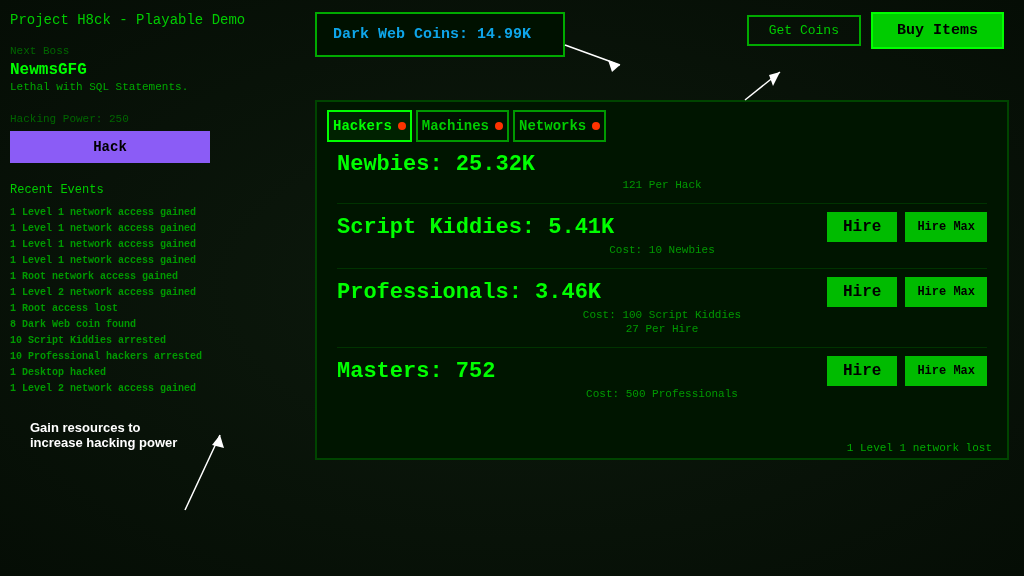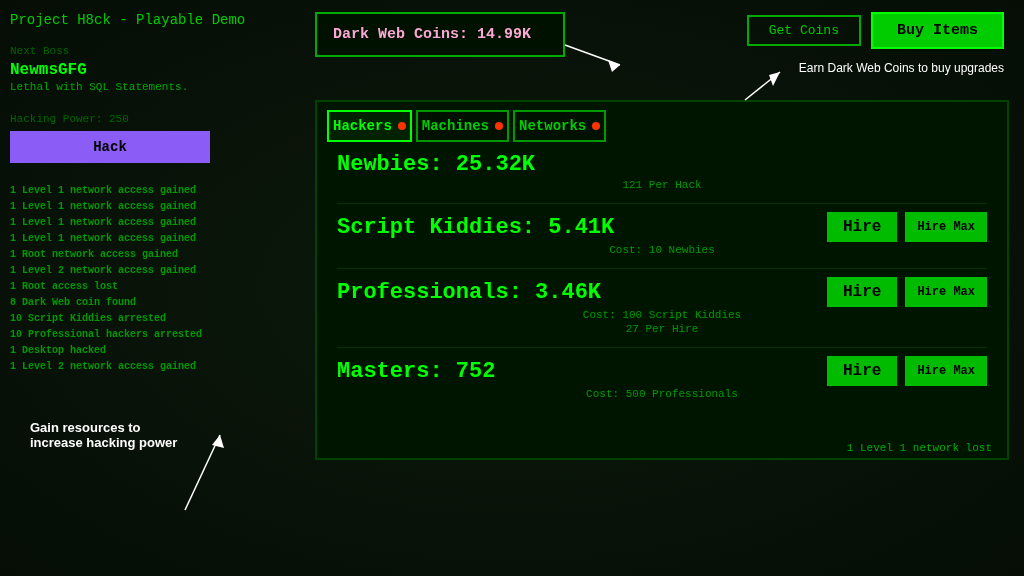--- a/index.html
+++ b/index.html
@@ -136,21 +136,21 @@
       top: 12px;
       left: 315px;
       width: 250px;
       border: 2px solid #00aa00;
       background: #001100;
       padding: 12px 16px;
     }
 
     .stat-row {
       font-size: 15px;
-      color: #f9a8d4;
+      color: #0ea5e9;
       margin-bottom: 8px;
       font-weight: bold;
     }
 
     .stat-row:last-child {
       margin-bottom: 0;
     }
 
     
     .top-right {
@@ -320,20 +320,21 @@
   <div class="sidebar">
     <div class="app-title">Project H8ck - Playable Demo</div>
     
     <div class="next-boss-label">Next Boss</div>
     <div class="boss-name">NewmsGFG</div>
     <div class="boss-desc">Lethal with SQL Statements.</div>
     
     <div class="hacking-power-label">Hacking Power: 250</div>
     <button class="hack-button">Hack</button>
     
+    <div class="recent-events-label">Recent Events</div>
     <div class="event-list">
       <div class="event-item">1 Level 1 network access gained</div>
       <div class="event-item">1 Level 1 network access gained</div>
       <div class="event-item">1 Level 1 network access gained</div>
       <div class="event-item">1 Level 1 network access gained</div>
       <div class="event-item">1 Root network access gained</div>
       <div class="event-item">1 Level 2 network access gained</div>
       <div class="event-item">1 Root access lost</div>
       <div class="event-item">8 Dark Web coin found</div>
       <div class="event-item">10 Script Kiddies arrested</div>
@@ -348,21 +349,20 @@
       <span>Dark Web Coins:</span>
       <span>14.99K</span>
     </div>
   </div>
 
   <div class="top-right">
     <div style="display:flex; gap:10px; align-items:center;">
       <button class="get-coins-button">Get Coins</button>
       <button class="buy-items-button">Buy Items</button>
     </div>
-    <div class="earn-coins-text">Earn Dark Web Coins to buy upgrades</div>
   </div>
 
   <div class="main-panel">
 
     <div class="tabs">
       <div class="tab active">
         <span>Hackers</span>
         <span class="tab-dot"></span>
       </div>
       <div class="tab inactive">

